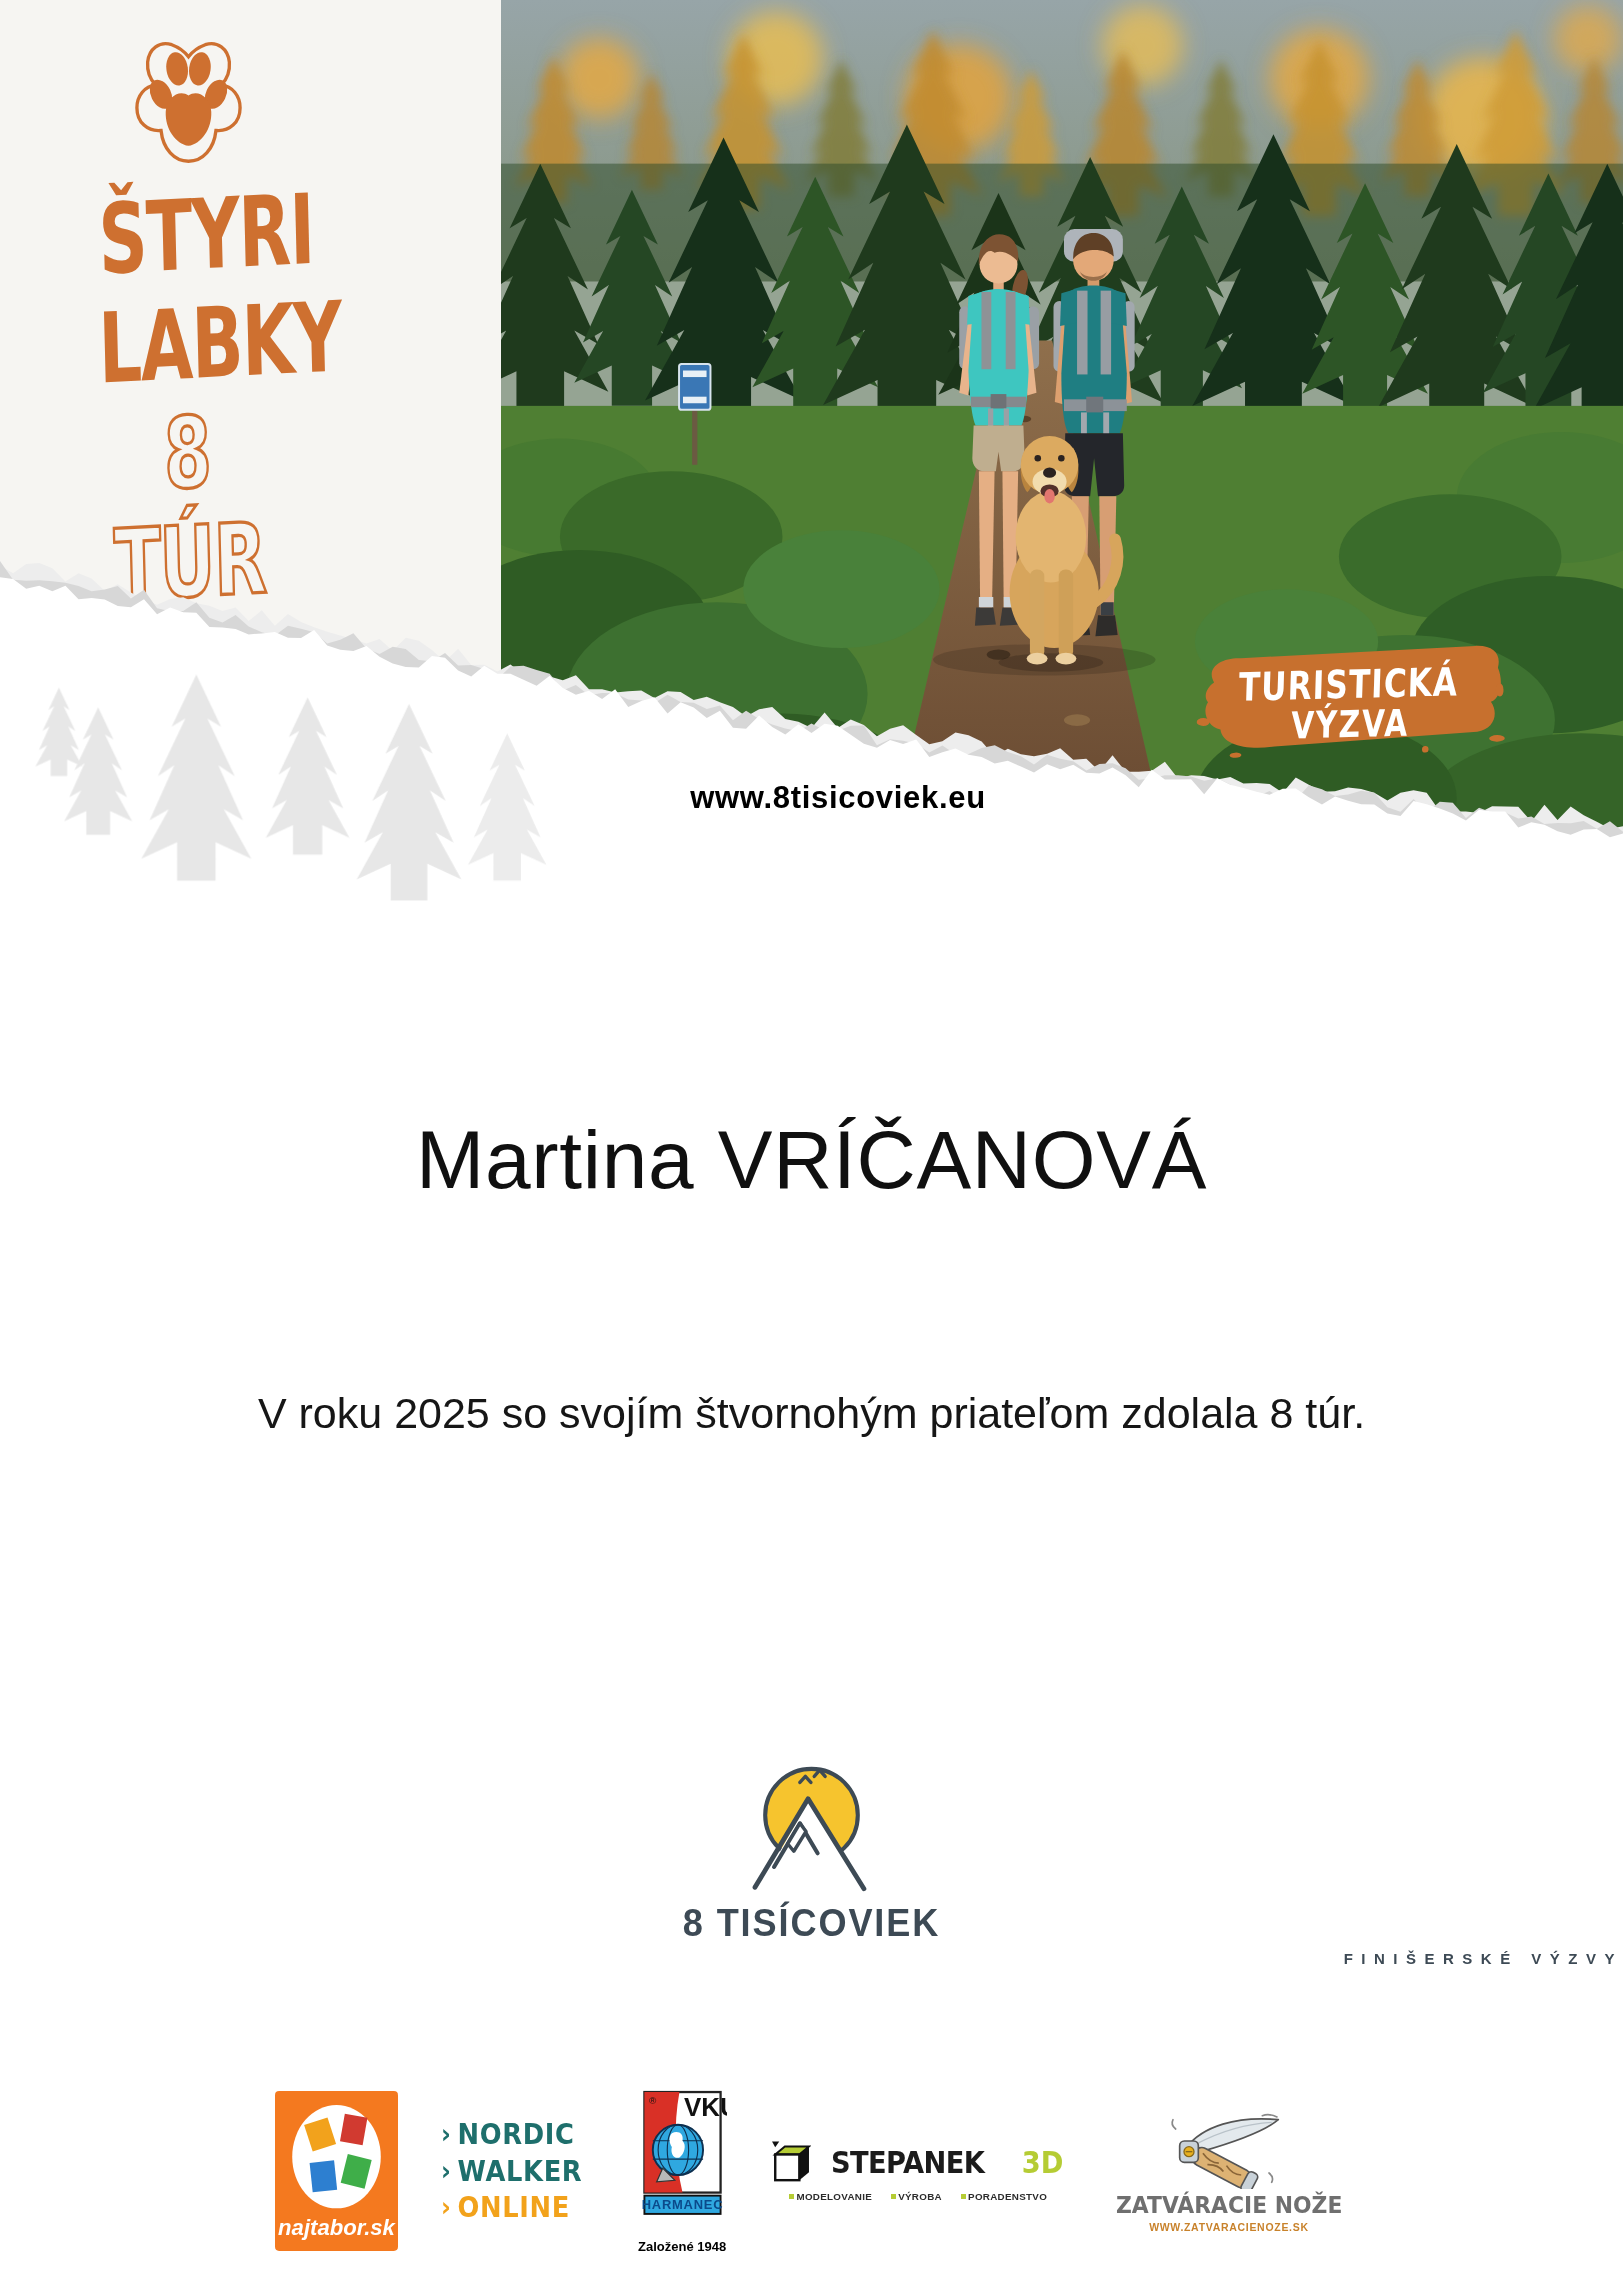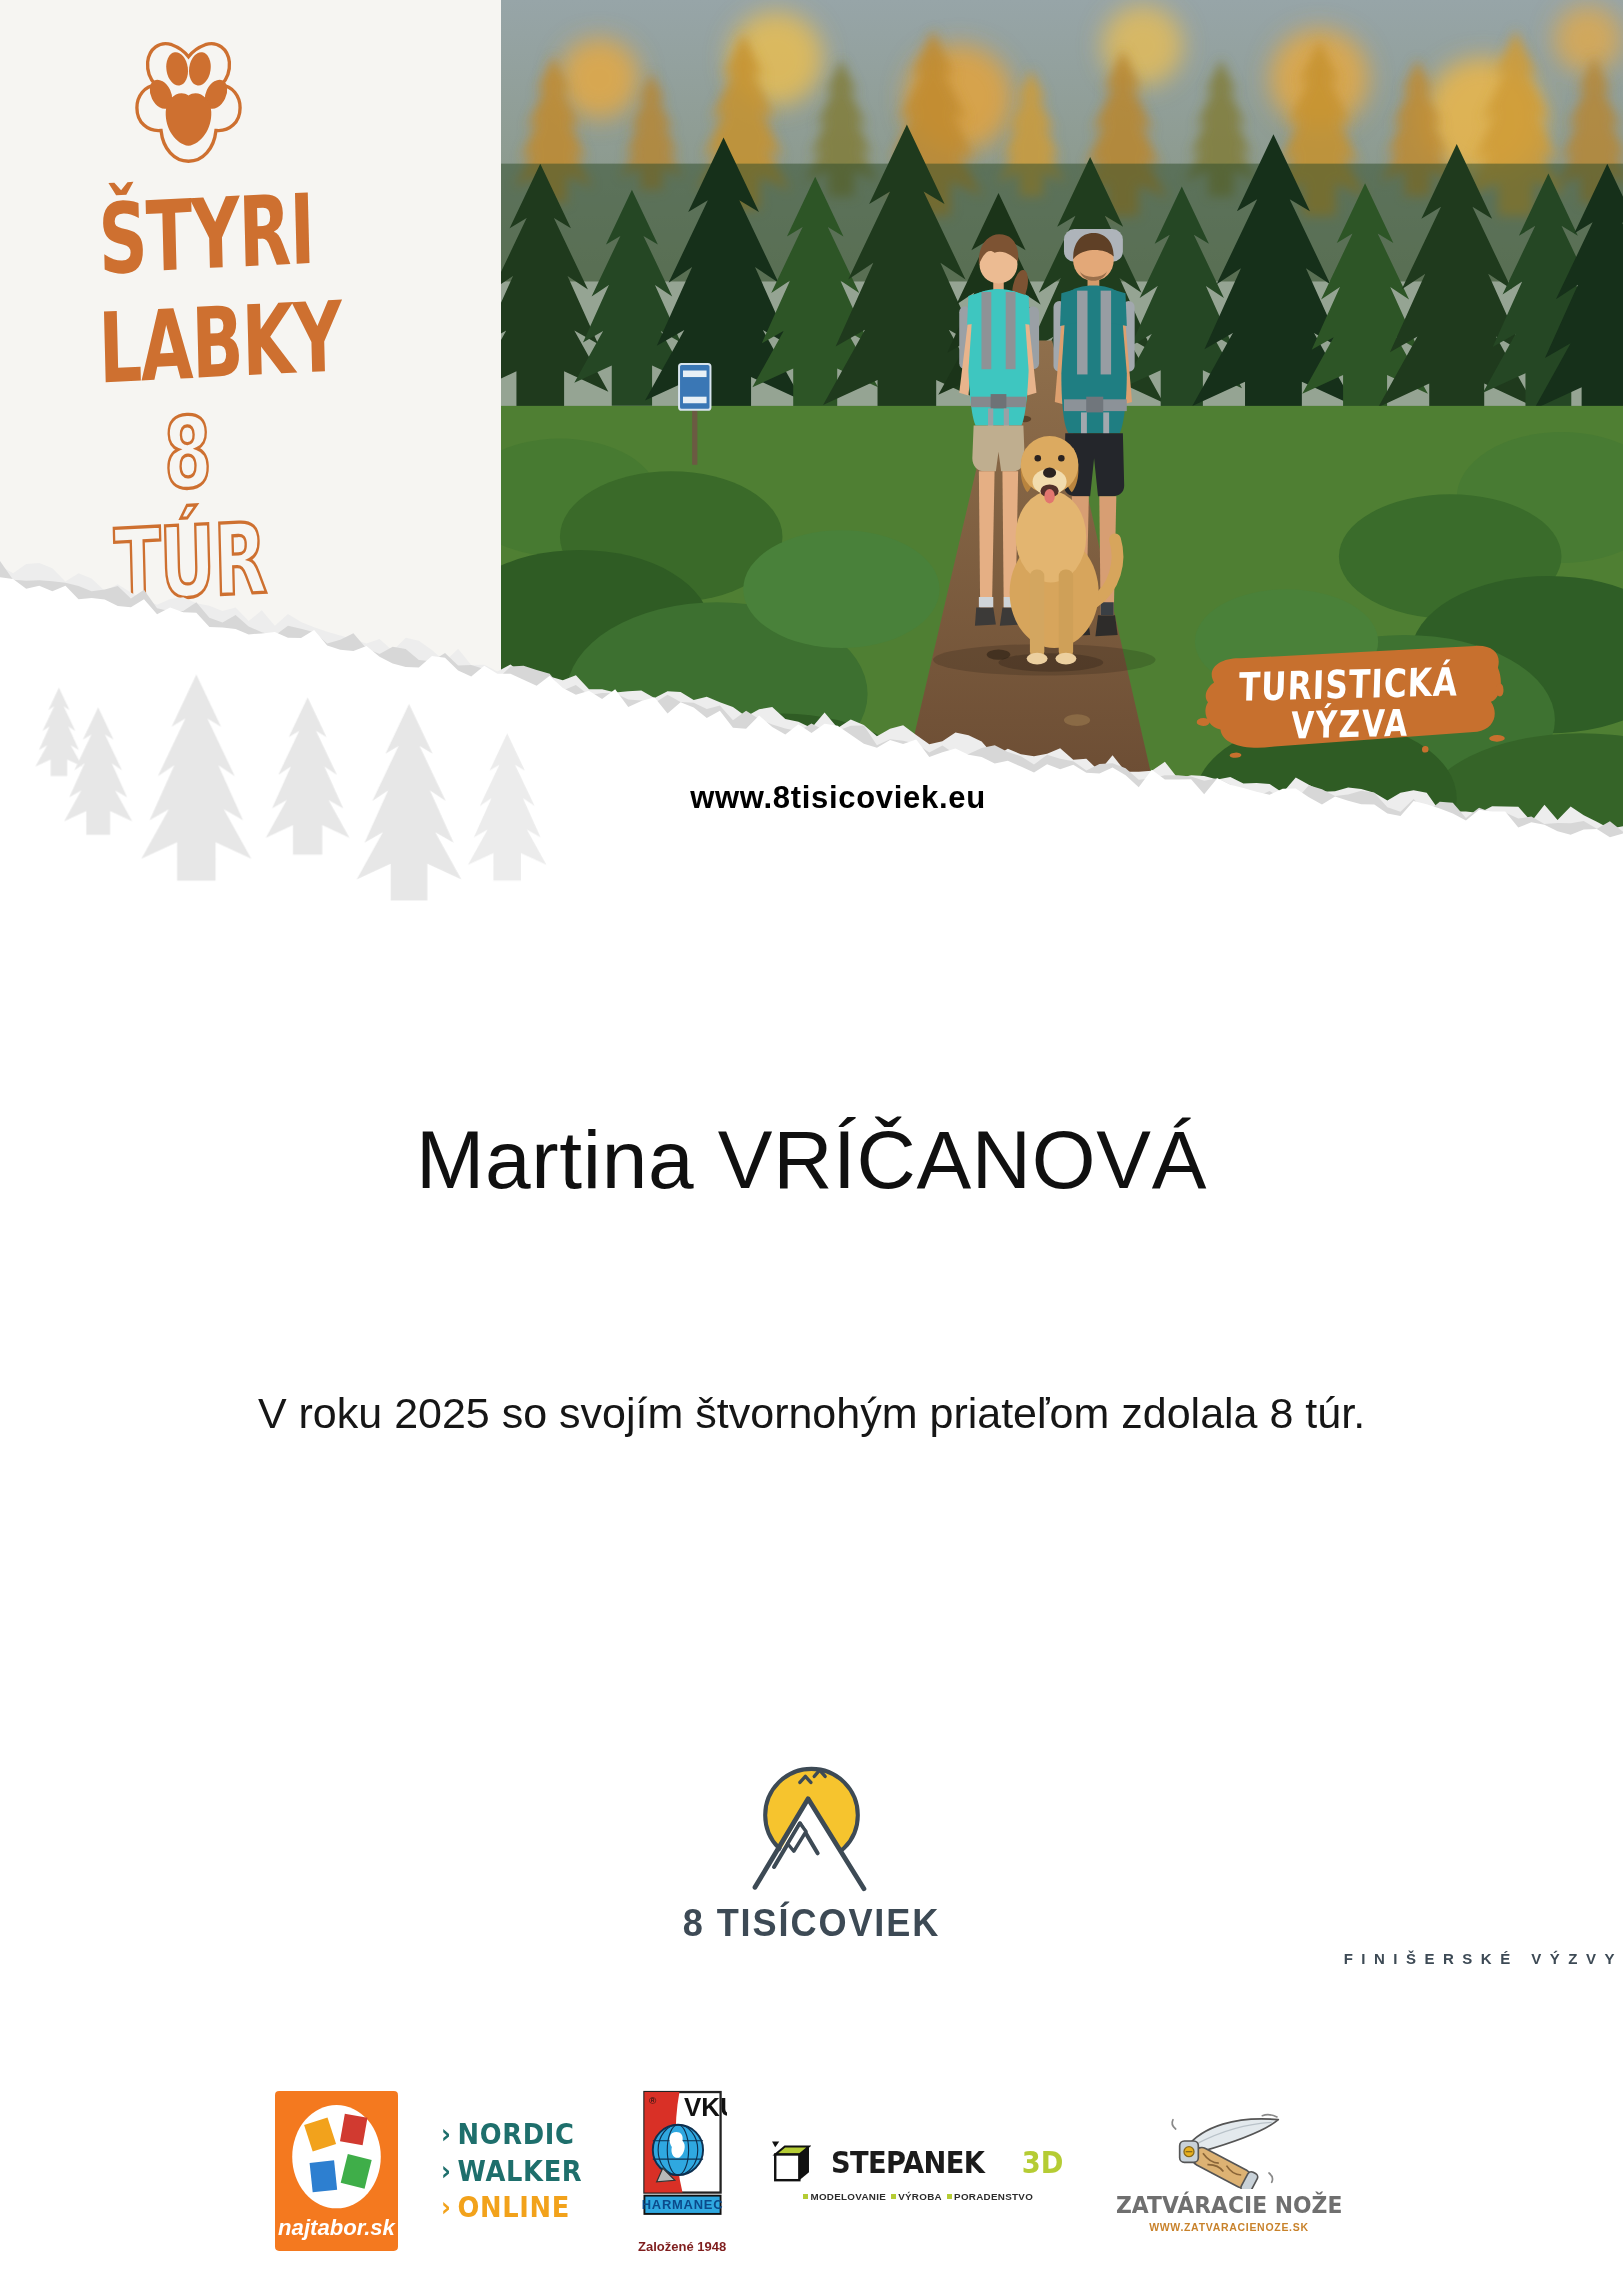--- a/index.html
+++ b/index.html
@@ -52,32 +52,32 @@
   .najtabor svg{width:123px;height:162px;}
   .naj-label{font-style:italic;font-weight:700;fill:#ffffff;font-size:27px;}
   .nordic{gap:1.3px;align-items:flex-start;}
   .nw-row{display:flex;align-items:center;gap:6.5px;font-family:"DejaVu Sans",sans-serif;
         font-weight:700;font-size:28px;line-height:35px;letter-spacing:0.7px;
         transform:scaleX(.92);transform-origin:left center;}
   .nw-row .chev{font-size:26px;}
   .nw-teal{color:#1e6f6c;}
   .nw-orange{color:#f2a21b;}
   .vku svg{width:89px;height:131px;}
-  .vku-founded{margin-top:19px;font-size:13px;font-weight:700;color:#7f1d1d;}
+  .vku-founded{margin-top:19px;font-size:13px;font-weight:700;color:#000000;}
   .vku-title{font-weight:700;font-size:34px;fill:#111;}
   .vku-reg{font-size:13px;fill:#111;}
   .vku-bar{font-weight:700;font-size:17px;fill:#0b4a8a;letter-spacing:1px;}
   .stepanek{gap:6.5px;}
   .st-top{display:flex;align-items:center;gap:20px;}
   .st-cube{width:41px;height:45px;}
   .st-title{font-size:31px;font-weight:800;color:#1b1b1b;letter-spacing:-0.7px;
         transform:scaleX(.88);transform-origin:left center;font-family:"DejaVu Sans",sans-serif;}
   .st-suffix{font-size:31px;font-weight:800;color:#b5cc34;margin-left:-5.2px;
         font-family:"DejaVu Sans",sans-serif;transform:scaleX(.88);}
-  .st-tagline{display:flex;gap:5px;font-size:9.8px;font-weight:700;color:#2c2c2c;letter-spacing:0.3px;}
+  .st-tagline{display:flex;gap:19px;font-size:9.8px;font-weight:700;color:#2c2c2c;letter-spacing:0.3px;}
   .st-tag{display:flex;align-items:center;gap:2.6px;}
   .st-tag::before{content:"";width:4.6px;height:4.6px;background:#b5cc34;display:inline-block;}
   .zatvaracie{gap:2.6px;}
   .knife{width:136px;height:80px;}
   .zn-title{font-size:23px;font-weight:800;color:#6f6f6f;font-family:"DejaVu Sans",sans-serif;
         transform:scaleX(.95);}
   .zn-url{font-size:10.5px;font-weight:700;color:#c8822b;letter-spacing:0.7px;}
 </style>
 </head>
 <body>

